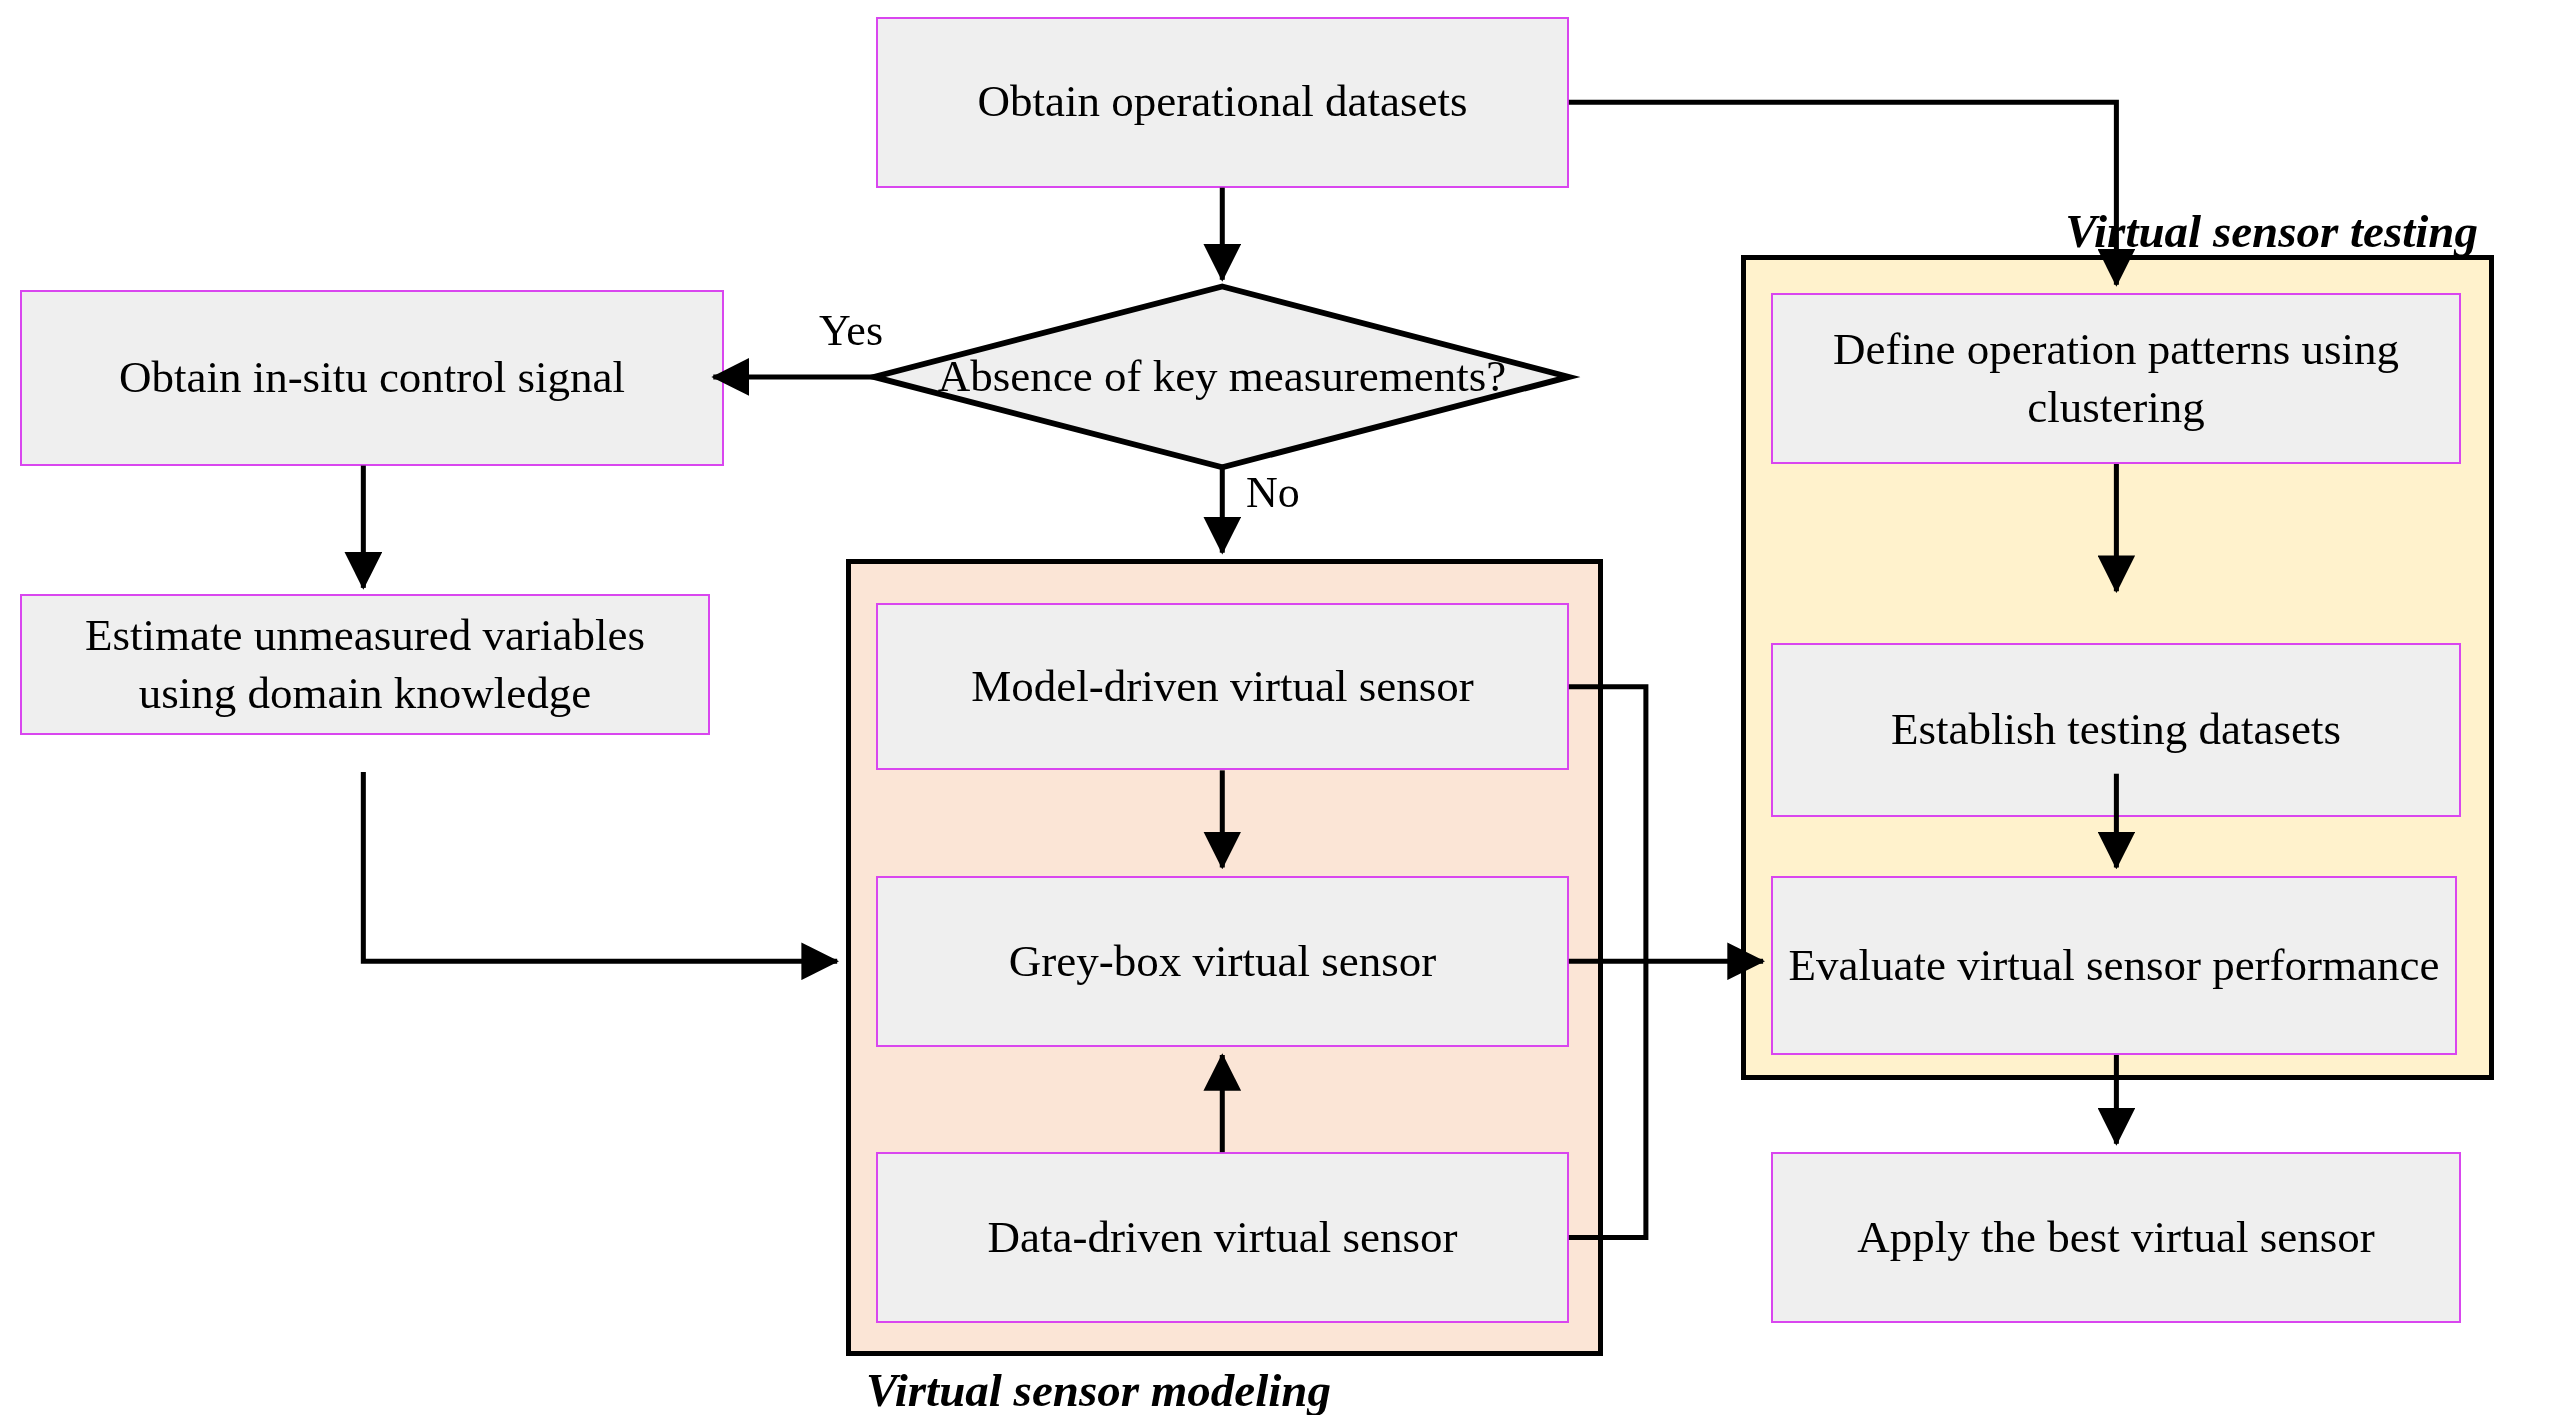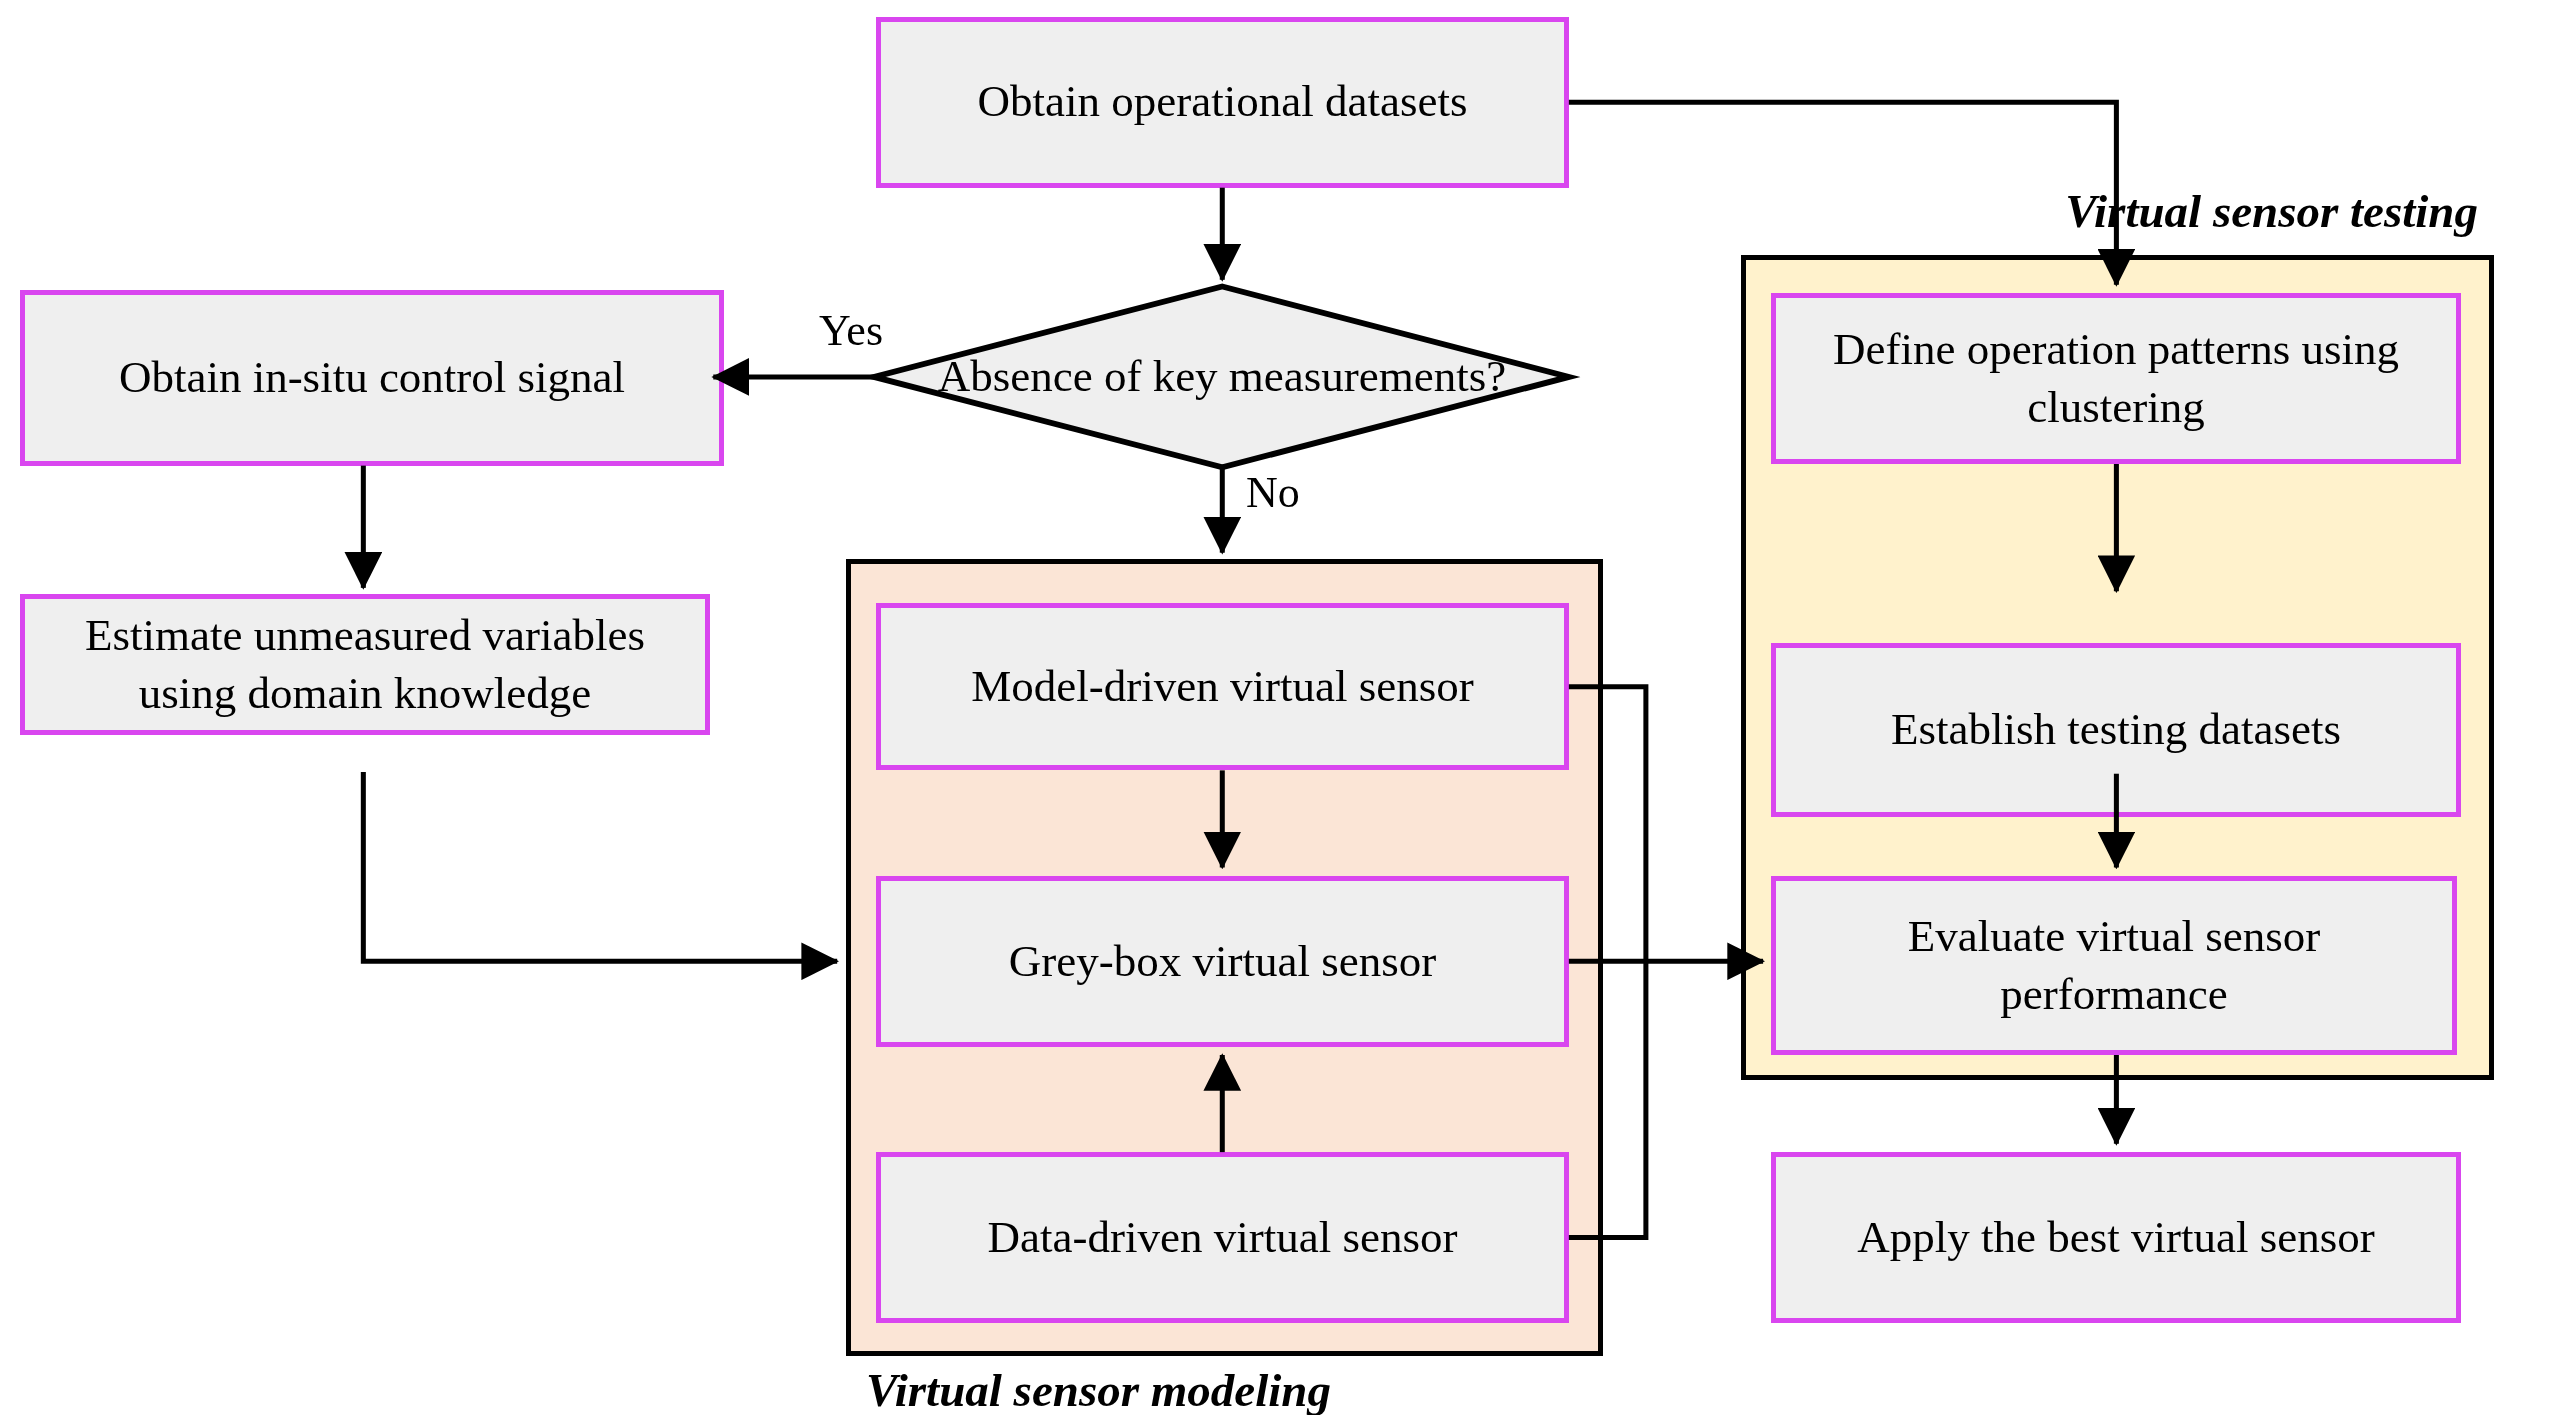--- a/index.html
+++ b/index.html
@@ -14,21 +14,21 @@
   .container{
     position:absolute;
     border:5px solid #000;
     box-sizing:border-box;
   }
   .container.modeling{background:#fbe5d6;}
   .container.testing{background:#fff2cc;}
   .node{
     position:absolute;
     background:#efefef;
-    border:5px solid #d946ef;
+    border:2px solid #d946ef;
     box-sizing:border-box;
     display:flex;align-items:center;justify-content:center;
     text-align:center;
     font-size:45px;line-height:1.28;
     padding:3.3px 15px;
   }
   .freelabel{
     position:absolute;
     font-size:44px;
     white-space:nowrap;
@@ -125,17 +125,17 @@
     <span>Evaluate virtual sensor performance</span>
   </div>
 
   <div class="node" style="left:1771px;top:1152px;width:690px;height:171px;">
     <span>Apply the best virtual sensor</span>
   </div>
 
   <div class="freelabel" style="left:784px;top:305px;width:134px;text-align:center;">Yes</div>
   <div class="freelabel" style="left:1246px;top:467px;">No</div>
 
-  <div class="sectionlabel" style="right:98px;top:184px;">Virtual sensor testing</div>
+  <div class="sectionlabel" style="right:98px;top:204px;">Virtual sensor testing</div>
   <div class="sectionlabel" style="left:866px;top:1363px;">Virtual sensor modeling</div>
 
 </div>
 
 
 </body></html>

